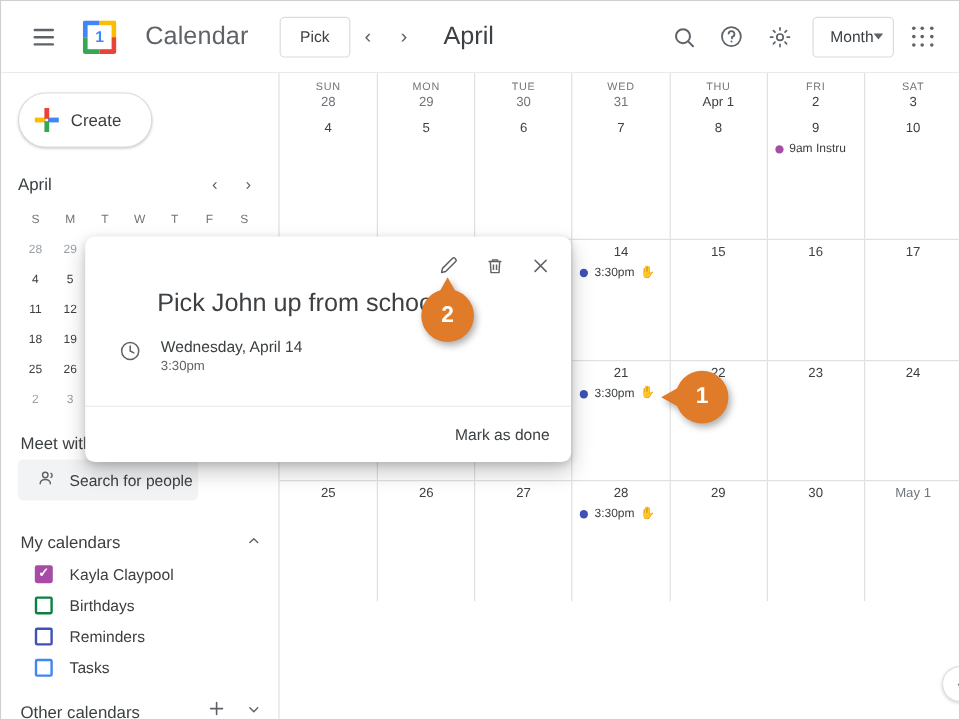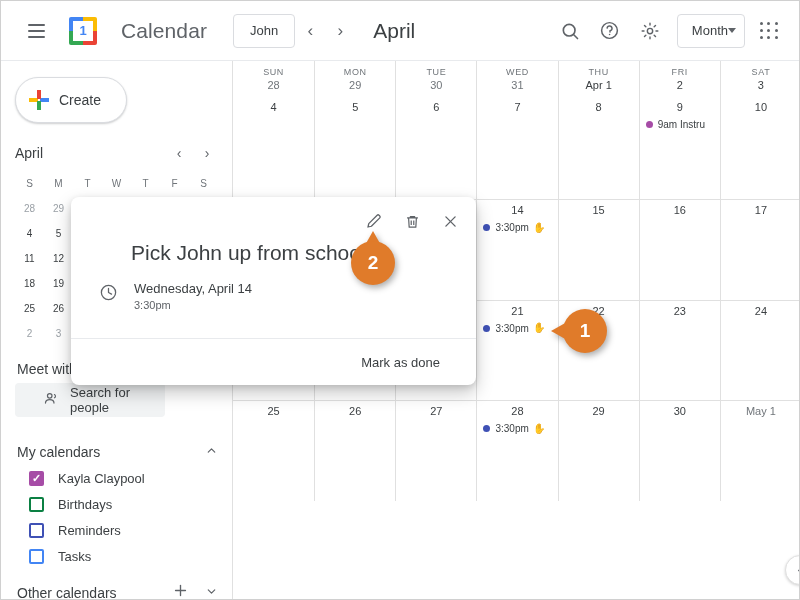--- a/index.html
+++ b/index.html
@@ -169,21 +169,21 @@
   .mini-grid .sel span { position: relative; z-index: 1; }
 
   .meet-title {
     margin: 16px 0 6px 16px;
     font-size: 14px; color: #3c4043;
   }
   .meet-row {
     margin-left: 14px; width: 150px; height: 34px;
     background: #f1f3f4; border-radius: 4px;
     display: flex; align-items: center; gap: 10px;
-    padding-left: 28px; font-size: 13px; color:#3c4043;
+    padding-left: 16px; font-size: 13px; color:#3c4043;
     cursor: pointer;
   }
 
   .cal-section {
     margin-top: 22px; padding: 0 14px;
   }
   .cal-section-head {
     display: flex; align-items: center;
     height: 26px; font-size: 14px; color: #3c4043;
     cursor: pointer; padding-left: 2px;
@@ -285,21 +285,21 @@
   }
   .popup-when .clock { color: #5f6368; margin-top: 2px; }
   .popup-when .lines { display: flex; flex-direction: column; gap: 3px; }
   .pw-date { font-size: 13px; color: #3c4043; }
   .pw-time { font-size: 11px; color: #5f6368; }
   .popup-footer {
     position: absolute; left: 0; bottom: 0;
     width: 100%; height: 47px;
     border-top: 1px solid #e8eaed;
     display: flex; align-items: center; justify-content: flex-end;
-    padding-right: 30px;
+    padding-right: 12px;
   }
   .mark-done {
     font-size: 13px; color: #3c4043; cursor: pointer;
     background: none; border: none; font-family: inherit;
   }
 
   
   .badge {
     position: absolute; z-index: 60;
     width: 44px; height: 44px;
@@ -354,21 +354,21 @@
     <div class="gcal-logo">
       <div class="q q-tl"></div>
         <div class="q q-tr"></div>
       <div class="q q-bl"></div>
         <div class="q q-br"></div>
       <div class="inner">1</div>
     </div>
 
     <div class="brand">Calendar</div>
 
-    <button class="today-btn">John</button>
+    <button class="today-btn">Pick</button>
 
     <div class="navarrow">‹</div>
     <div class="navarrow">›</div>
 
     <div class="month-title">April</div>
 
     <div class="header-right">
       <div class="iconbtn">
         <svg width="20" height="20" viewBox="0 0 24 24" fill="none" stroke="#5f6368" stroke-width="2">
           <circle cx="11" cy="11" r="7"></circle>

